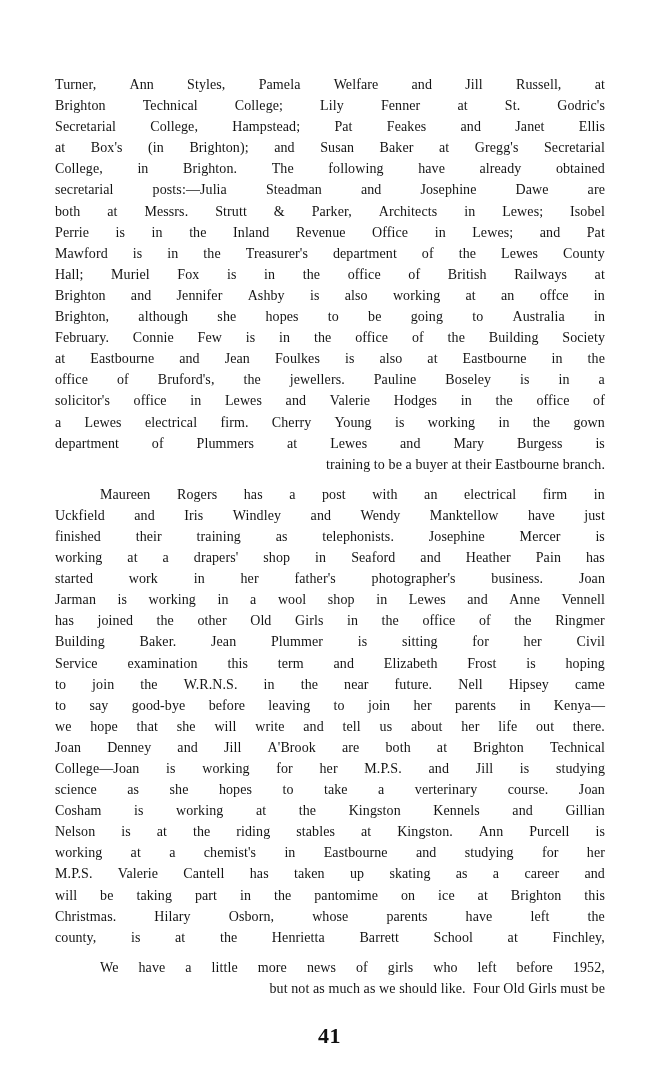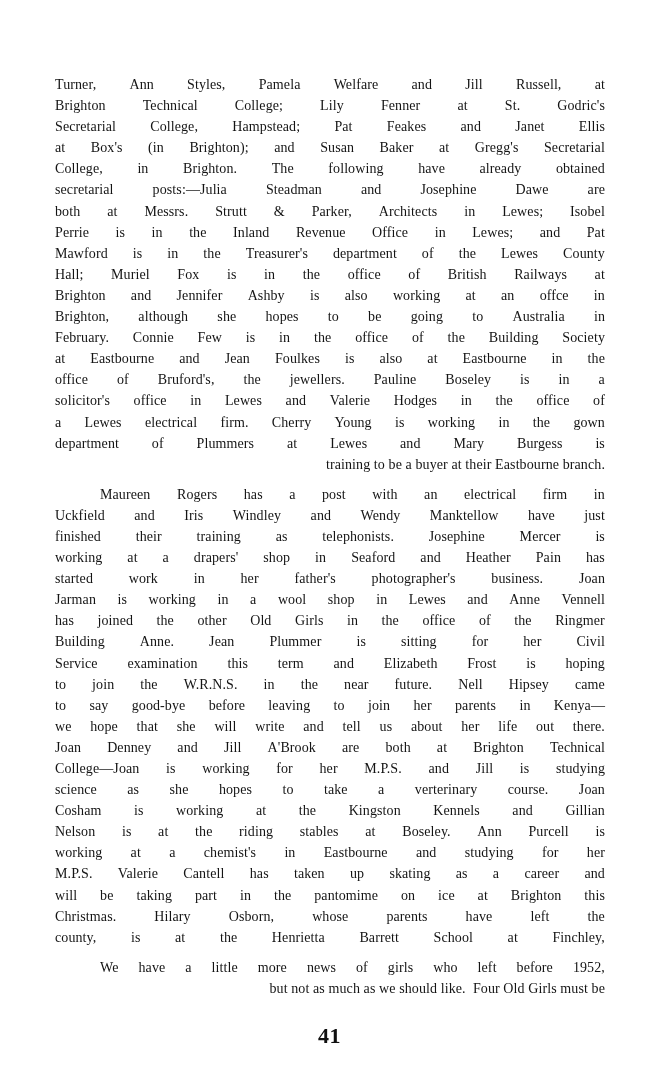--- a/index.html
+++ b/index.html
@@ -94,30 +94,30 @@
         <div class="ln last">training to be a buyer at their Eastbourne branch.</div>
       </div>
       <div class="para">
         <div class="ln indent"><span class="w">Maureen</span><span class="w">Rogers</span><span class="w">has</span><span class="w">a</span><span class="w">post</span><span class="w">with</span><span class="w">an</span><span class="w">electrical</span><span class="w">firm</span><span class="w">in</span></div>
         <div class="ln"><span class="w">Uckfield</span><span class="w">and</span><span class="w">Iris</span><span class="w">Windley</span><span class="w">and</span><span class="w">Wendy</span><span class="w">Manktellow</span><span class="w">have</span><span class="w">just</span></div>
         <div class="ln"><span class="w">finished</span><span class="w">their</span><span class="w">training</span><span class="w">as</span><span class="w">telephonists.</span><span class="w">Josephine</span><span class="w">Mercer</span><span class="w">is</span></div>
         <div class="ln"><span class="w">working</span><span class="w">at</span><span class="w">a</span><span class="w">drapers'</span><span class="w">shop</span><span class="w">in</span><span class="w">Seaford</span><span class="w">and</span><span class="w">Heather</span><span class="w">Pain</span><span class="w">has</span></div>
         <div class="ln"><span class="w">started</span><span class="w">work</span><span class="w">in</span><span class="w">her</span><span class="w">father's</span><span class="w">photographer's</span><span class="w">business.</span><span class="w">Joan</span></div>
         <div class="ln"><span class="w">Jarman</span><span class="w">is</span><span class="w">working</span><span class="w">in</span><span class="w">a</span><span class="w">wool</span><span class="w">shop</span><span class="w">in</span><span class="w">Lewes</span><span class="w">and</span><span class="w">Anne</span><span class="w">Vennell</span></div>
         <div class="ln"><span class="w">has</span><span class="w">joined</span><span class="w">the</span><span class="w">other</span><span class="w">Old</span><span class="w">Girls</span><span class="w">in</span><span class="w">the</span><span class="w">office</span><span class="w">of</span><span class="w">the</span><span class="w">Ringmer</span></div>
-        <div class="ln"><span class="w">Building</span><span class="w">Anne.</span><span class="w">Jean</span><span class="w">Plummer</span><span class="w">is</span><span class="w">sitting</span><span class="w">for</span><span class="w">her</span><span class="w">Civil</span></div>
+        <div class="ln"><span class="w">Building</span><span class="w">Baker.</span><span class="w">Jean</span><span class="w">Plummer</span><span class="w">is</span><span class="w">sitting</span><span class="w">for</span><span class="w">her</span><span class="w">Civil</span></div>
         <div class="ln"><span class="w">Service</span><span class="w">examination</span><span class="w">this</span><span class="w">term</span><span class="w">and</span><span class="w">Elizabeth</span><span class="w">Frost</span><span class="w">is</span><span class="w">hoping</span></div>
         <div class="ln"><span class="w">to</span><span class="w">join</span><span class="w">the</span><span class="w">W.R.N.S.</span><span class="w">in</span><span class="w">the</span><span class="w">near</span><span class="w">future.</span><span class="w">Nell</span><span class="w">Hipsey</span><span class="w">came</span></div>
         <div class="ln"><span class="w">to</span><span class="w">say</span><span class="w">good-bye</span><span class="w">before</span><span class="w">leaving</span><span class="w">to</span><span class="w">join</span><span class="w">her</span><span class="w">parents</span><span class="w">in</span><span class="w">Kenya—</span></div>
         <div class="ln"><span class="w">we</span><span class="w">hope</span><span class="w">that</span><span class="w">she</span><span class="w">will</span><span class="w">write</span><span class="w">and</span><span class="w">tell</span><span class="w">us</span><span class="w">about</span><span class="w">her</span><span class="w">life</span><span class="w">out</span><span class="w">there.</span></div>
         <div class="ln"><span class="w">Joan</span><span class="w">Denney</span><span class="w">and</span><span class="w">Jill</span><span class="w">A'Brook</span><span class="w">are</span><span class="w">both</span><span class="w">at</span><span class="w">Brighton</span><span class="w">Technical</span></div>
         <div class="ln"><span class="w">College—Joan</span><span class="w">is</span><span class="w">working</span><span class="w">for</span><span class="w">her</span><span class="w">M.P.S.</span><span class="w">and</span><span class="w">Jill</span><span class="w">is</span><span class="w">studying</span></div>
         <div class="ln"><span class="w">science</span><span class="w">as</span><span class="w">she</span><span class="w">hopes</span><span class="w">to</span><span class="w">take</span><span class="w">a</span><span class="w">verterinary</span><span class="w">course.</span><span class="w">Joan</span></div>
         <div class="ln"><span class="w">Cosham</span><span class="w">is</span><span class="w">working</span><span class="w">at</span><span class="w">the</span><span class="w">Kingston</span><span class="w">Kennels</span><span class="w">and</span><span class="w">Gillian</span></div>
-        <div class="ln"><span class="w">Nelson</span><span class="w">is</span><span class="w">at</span><span class="w">the</span><span class="w">riding</span><span class="w">stables</span><span class="w">at</span><span class="w">Boseley.</span><span class="w">Ann</span><span class="w">Purcell</span><span class="w">is</span></div>
+        <div class="ln"><span class="w">Nelson</span><span class="w">is</span><span class="w">at</span><span class="w">the</span><span class="w">riding</span><span class="w">stables</span><span class="w">at</span><span class="w">Kingston.</span><span class="w">Ann</span><span class="w">Purcell</span><span class="w">is</span></div>
         <div class="ln"><span class="w">working</span><span class="w">at</span><span class="w">a</span><span class="w">chemist's</span><span class="w">in</span><span class="w">Eastbourne</span><span class="w">and</span><span class="w">studying</span><span class="w">for</span><span class="w">her</span></div>
         <div class="ln"><span class="w">M.P.S.</span><span class="w">Valerie</span><span class="w">Cantell</span><span class="w">has</span><span class="w">taken</span><span class="w">up</span><span class="w">skating</span><span class="w">as</span><span class="w">a</span><span class="w">career</span><span class="w">and</span></div>
         <div class="ln"><span class="w">will</span><span class="w">be</span><span class="w">taking</span><span class="w">part</span><span class="w">in</span><span class="w">the</span><span class="w">pantomime</span><span class="w">on</span><span class="w">ice</span><span class="w">at</span><span class="w">Brighton</span><span class="w">this</span></div>
         <div class="ln"><span class="w">Christmas.</span><span class="w">Hilary</span><span class="w">Osborn,</span><span class="w">whose</span><span class="w">parents</span><span class="w">have</span><span class="w">left</span><span class="w">the</span></div>
         <div class="ln"><span class="w">county,</span><span class="w">is</span><span class="w">at</span><span class="w">the</span><span class="w">Henrietta</span><span class="w">Barrett</span><span class="w">School</span><span class="w">at</span><span class="w">Finchley,</span></div>
       </div>
       <div class="para">
         <div class="ln indent"><span class="w">We</span><span class="w">have</span><span class="w">a</span><span class="w">little</span><span class="w">more</span><span class="w">news</span><span class="w">of</span><span class="w">girls</span><span class="w">who</span><span class="w">left</span><span class="w">before</span><span class="w">1952,</span></div>
         <div class="ln last">but not as much as we should like.  Four Old Girls must be</div>
       </div>

